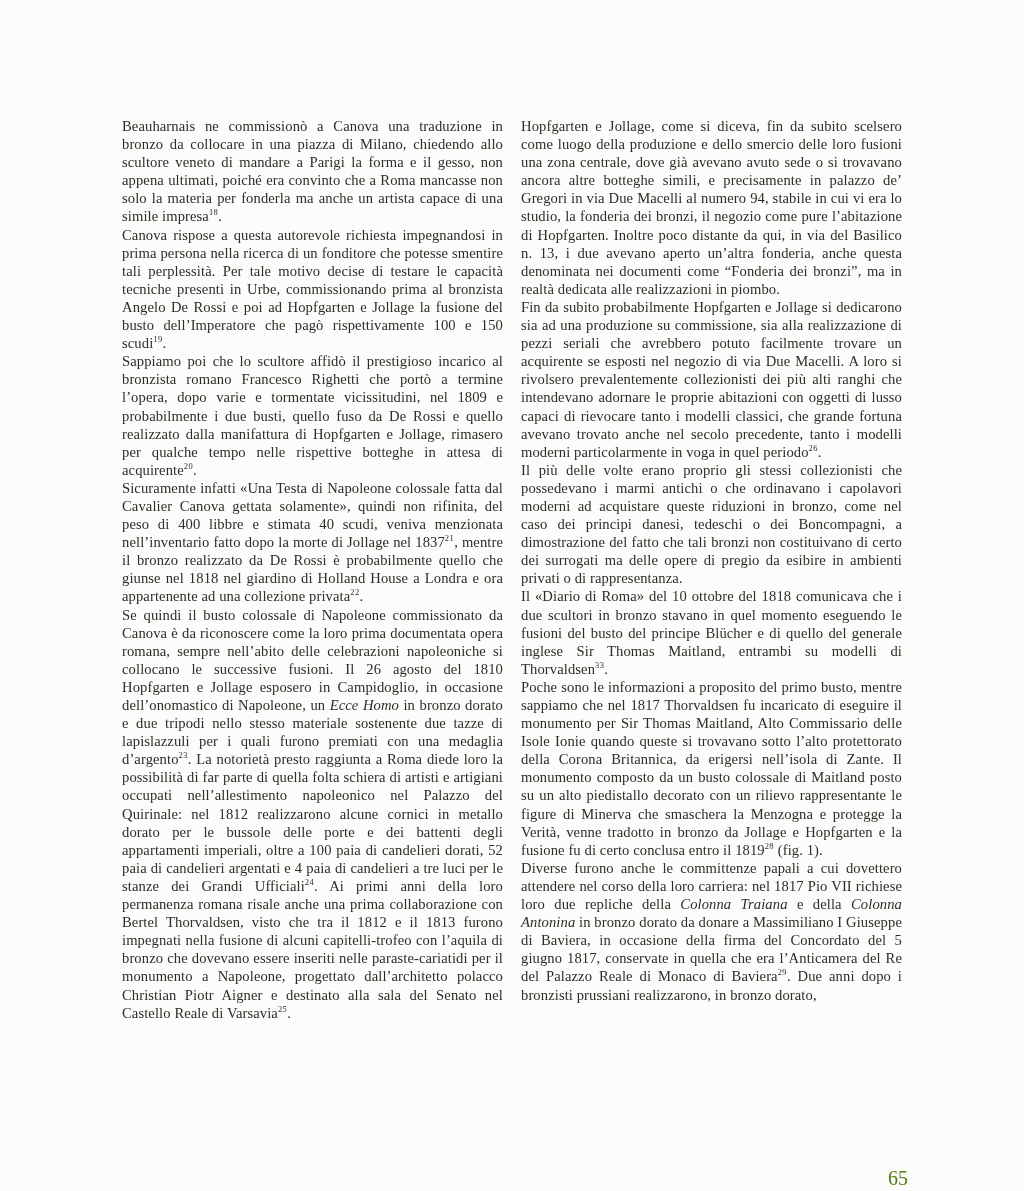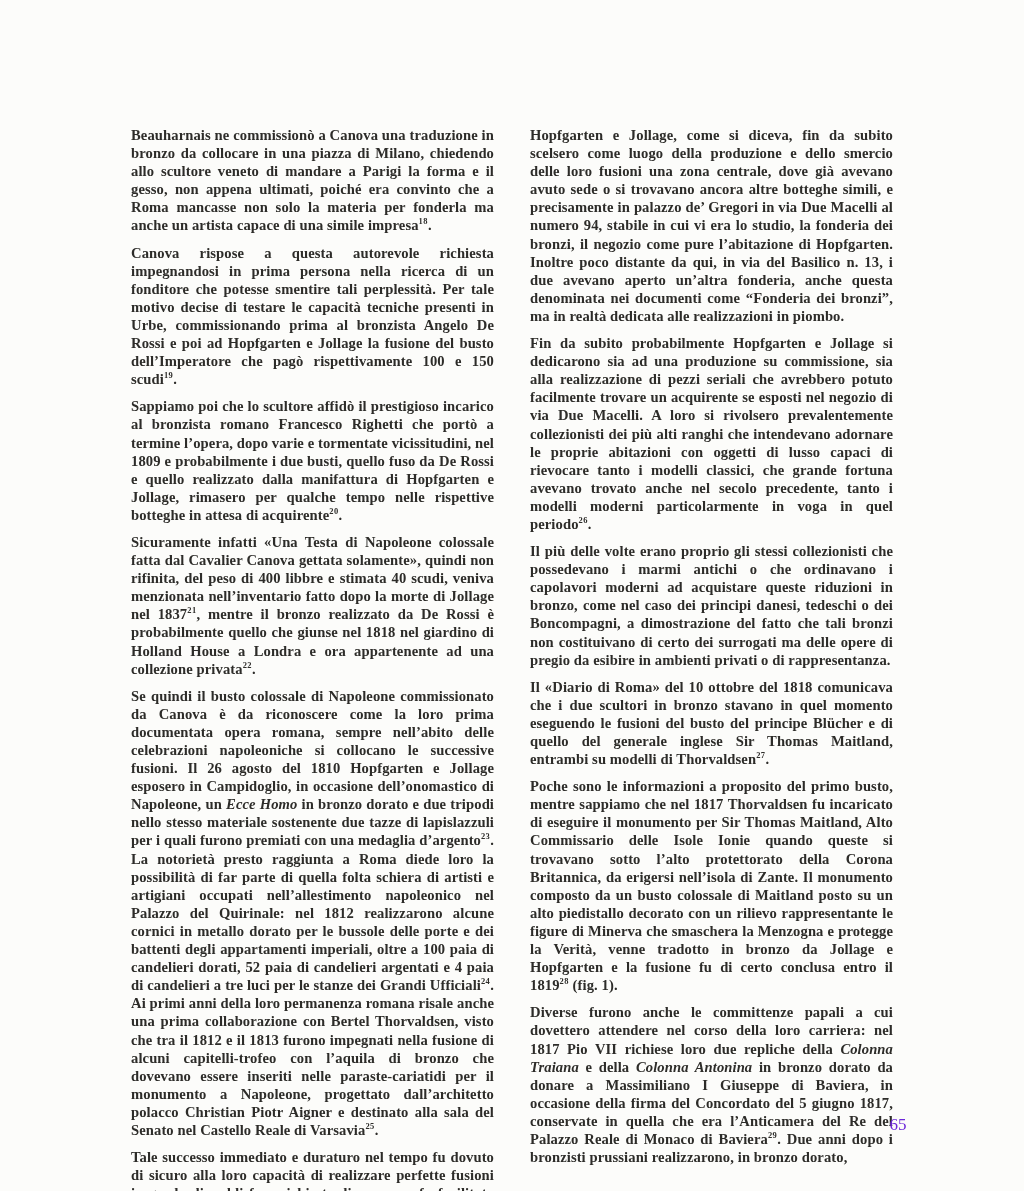--- a/index.html
+++ b/index.html
@@ -25,58 +25,56 @@
     width: 381px;
     font-size: 14.6px;
     line-height: 18.1px;
     text-align: justify;
     letter-spacing: 0.1px;
     hyphens: none;
   }
   .col-left  { left: 122px; }
   .col-right { left: 521px; }
   p.para {
-    margin: 9px;
+    margin: 0;
     padding: 0;
-    font-weight: bold;
   }
   .para sup {
     font-size: 0.58em;
     line-height: 0;
     vertical-align: super;
     letter-spacing: 0.4px;
   }
   .para em {
     font-style: italic;
   }
   .pageno {
     position: absolute;
     left: 876px;
-    top: 1115px;
+    top: 1168px;
     width: 44px;
     text-align: center;
-    font-size: 17px;
+    font-size: 20px;
     line-height: 20px;
-    color: #6d28d9;
+    color: #4d7c0f;
   }
 </style>
 </head>
 <body>
 
 <main class="page">
   <section class="col col-left">
       <p class="para">Beauharnais ne commissionò a Canova una traduzione in bronzo da collocare in una piazza di Milano, chiedendo allo scultore veneto di mandare a Parigi la forma e il gesso, non appena ultimati, poiché era convinto che a Roma mancasse non solo la materia per fonderla ma anche un artista capace di una simile impresa<sup>18</sup>.</p>
       <p class="para">Canova rispose a questa autorevole richiesta impegnandosi in prima persona nella ricerca di un fonditore che potesse smentire tali perplessità. Per tale motivo decise di testare le capacità tecniche presenti in Urbe, commissionando prima al bronzista Angelo De Rossi e poi ad Hopfgarten e Jollage la fusione del busto dell’Imperatore che pagò rispettivamente 100 e 150 scudi<sup>19</sup>.</p>
       <p class="para">Sappiamo poi che lo scultore affidò il prestigioso incarico al bronzista romano Francesco Righetti che portò a termine l’opera, dopo varie e tormentate vicissitudini, nel 1809 e probabilmente i due busti, quello fuso da De Rossi e quello realizzato dalla manifattura di Hopfgarten e Jollage, rimasero per qualche tempo nelle rispettive botteghe in attesa di acquirente<sup>20</sup>.</p>
       <p class="para">Sicuramente infatti «Una Testa di Napoleone colossale fatta dal Cavalier Canova gettata solamente», quindi non rifinita, del peso di 400 libbre e stimata 40 scudi, veniva menzionata nell’inventario fatto dopo la morte di Jollage nel 1837<sup>21</sup>, mentre il bronzo realizzato da De Rossi è probabilmente quello che giunse nel 1818 nel giardino di Holland House a Londra e ora appartenente ad una collezione privata<sup>22</sup>.</p>
       <p class="para">Se quindi il busto colossale di Napoleone commissionato da Canova è da riconoscere come la loro prima documentata opera romana, sempre nell’abito delle celebrazioni napoleoniche si collocano le successive fusioni. Il 26 agosto del 1810 Hopfgarten e Jollage esposero in Campidoglio, in occasione dell’onomastico di Napoleone, un <em>Ecce Homo</em> in bronzo dorato e due tripodi nello stesso materiale sostenente due tazze di lapislazzuli per i quali furono premiati con una medaglia d’argento<sup>23</sup>. La notorietà presto raggiunta a Roma diede loro la possibilità di far parte di quella folta schiera di artisti e artigiani occupati nell’allestimento napoleonico nel Palazzo del Quirinale: nel 1812 realizzarono alcune cornici in metallo dorato per le bussole delle porte e dei battenti degli appartamenti imperiali, oltre a 100 paia di candelieri dorati, 52 paia di candelieri argentati e 4 paia di candelieri a tre luci per le stanze dei Grandi Ufficiali<sup>24</sup>. Ai primi anni della loro permanenza romana risale anche una prima collaborazione con Bertel Thorvaldsen, visto che tra il 1812 e il 1813 furono impegnati nella fusione di alcuni capitelli-trofeo con l’aquila di bronzo che dovevano essere inseriti nelle paraste-cariatidi per il  monumento a Napoleone, progettato dall’architetto polacco Christian Piotr Aigner e destinato alla sala del Senato nel Castello Reale di Varsavia<sup>25</sup>.</p>
-      <p class="para">Tale successo immediato e duraturo nel tempo fu dovuto di sicuro alla loro capacità di realizzare perfette fusioni in grado di soddisfare richieste diverse, ma fu facilitato anche dalla progressiva perdita o allontanamento dalla città di quelli che</p>
     </section>
   <section class="col col-right">
       <p class="para">Hopfgarten e Jollage, come si diceva, fin da subito scelsero come luogo della produzione e dello smercio delle loro fusioni una zona centrale, dove già avevano avuto sede o si trovavano ancora altre botteghe simili, e precisamente in palazzo de’ Gregori in via Due Macelli al numero 94, stabile in cui vi era lo studio, la fonderia dei bronzi, il negozio come pure l’abitazione di Hopfgarten. Inoltre poco distante da qui, in via del Basilico n. 13, i due avevano aperto un’altra fonderia, anche questa denominata nei documenti come “Fonderia dei bronzi”, ma in realtà dedicata alle realizzazioni in piombo.</p>
       <p class="para">Fin da subito probabilmente Hopfgarten e Jollage si dedicarono sia ad una produzione su commissione, sia alla realizzazione di pezzi seriali che avrebbero potuto facilmente trovare un acquirente se esposti nel negozio di via Due Macelli. A loro si rivolsero prevalentemente collezionisti dei più alti ranghi che intendevano adornare le proprie abitazioni con oggetti di lusso capaci di rievocare tanto i modelli classici, che grande fortuna avevano trovato anche nel secolo precedente, tanto i modelli moderni particolarmente in voga in quel periodo<sup>26</sup>.</p>
       <p class="para">Il più delle volte erano proprio gli stessi collezionisti che possedevano i marmi antichi o che ordinavano i capolavori moderni ad acquistare queste riduzioni in bronzo, come nel caso dei principi danesi, tedeschi o dei Boncompagni, a dimostrazione del fatto che tali bronzi non costituivano di certo dei surrogati ma delle opere di pregio da esibire in ambienti privati o di rappresentanza.</p>
-      <p class="para">Il «Diario di Roma» del 10 ottobre del 1818 comunicava che i due scultori in bronzo stavano in quel momento eseguendo le fusioni del busto del principe Blücher e di quello del generale inglese Sir Thomas Maitland, entrambi su modelli di Thorvaldsen<sup>27</sup>.</p>
+      <p class="para">Il «Diario di Roma» del 10 ottobre del 1818 comunicava che i due scultori in bronzo stavano in quel momento eseguendo le fusioni del busto del principe Blücher e di quello del generale inglese Sir Thomas Maitland, entrambi su modelli di Thorvaldsen<sup>33</sup>.</p>
       <p class="para">Poche sono le informazioni a proposito del primo busto, mentre sappiamo che nel 1817 Thorvaldsen fu incaricato di eseguire il monumento per Sir Thomas Maitland, Alto Commissario delle Isole Ionie quando queste si trovavano sotto l’alto protettorato della Corona Britannica, da erigersi nell’isola di Zante. Il monumento composto da un busto colossale di Maitland posto su un alto piedistallo decorato con un rilievo rappresentante le figure di Minerva che smaschera la Menzogna e protegge la Verità, venne tradotto in bronzo da Jollage e Hopfgarten e la fusione fu di certo conclusa entro il 1819<sup>28</sup> (fig. 1).</p>
       <p class="para">Diverse furono anche le committenze papali a cui dovettero attendere nel corso della loro carriera: nel 1817 Pio VII richiese loro due repliche della <em>Colonna Traiana</em> e della <em>Colonna Antonina</em> in bronzo dorato da donare a Massimiliano I Giuseppe di Baviera, in occasione della firma del Concordato del 5 giugno 1817, conservate in quella che era l’Anticamera del Re del Palazzo Reale di Monaco di Baviera<sup>29</sup>. Due anni dopo i bronzisti prussiani realizzarono, in bronzo dorato,</p>
     </section>
   <div class="pageno">65</div>
 </main>
 
 </body></html>

